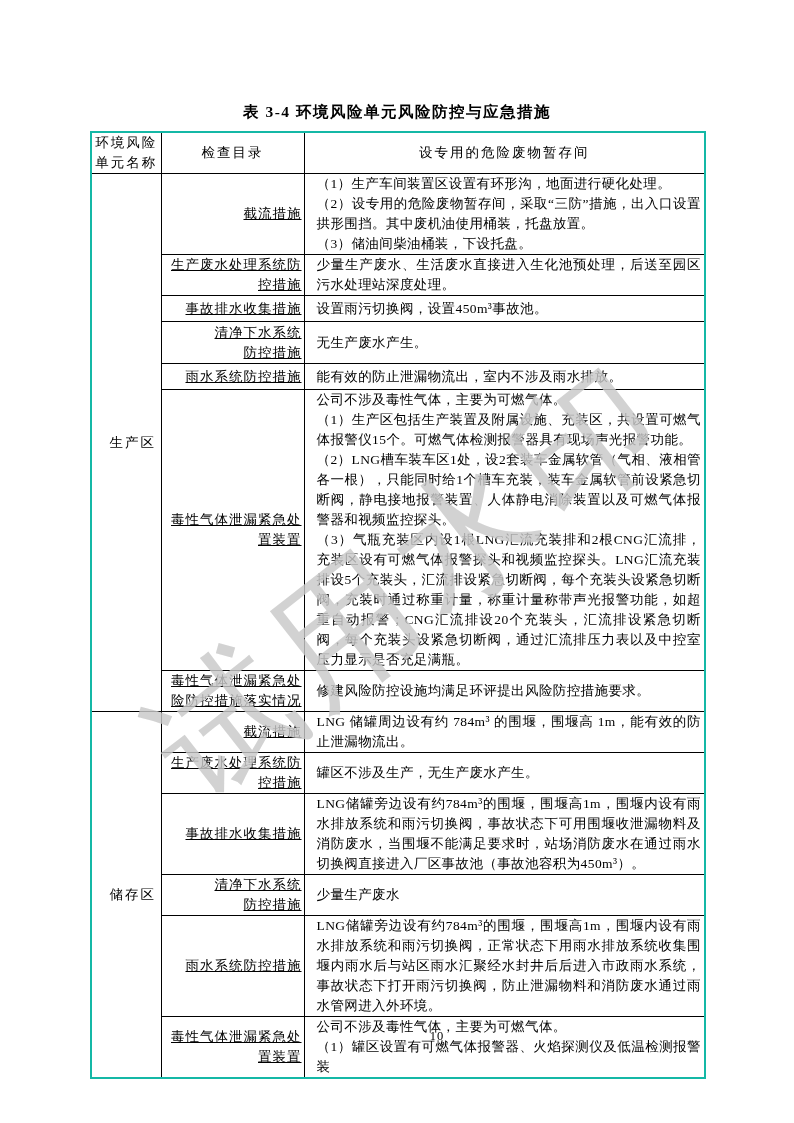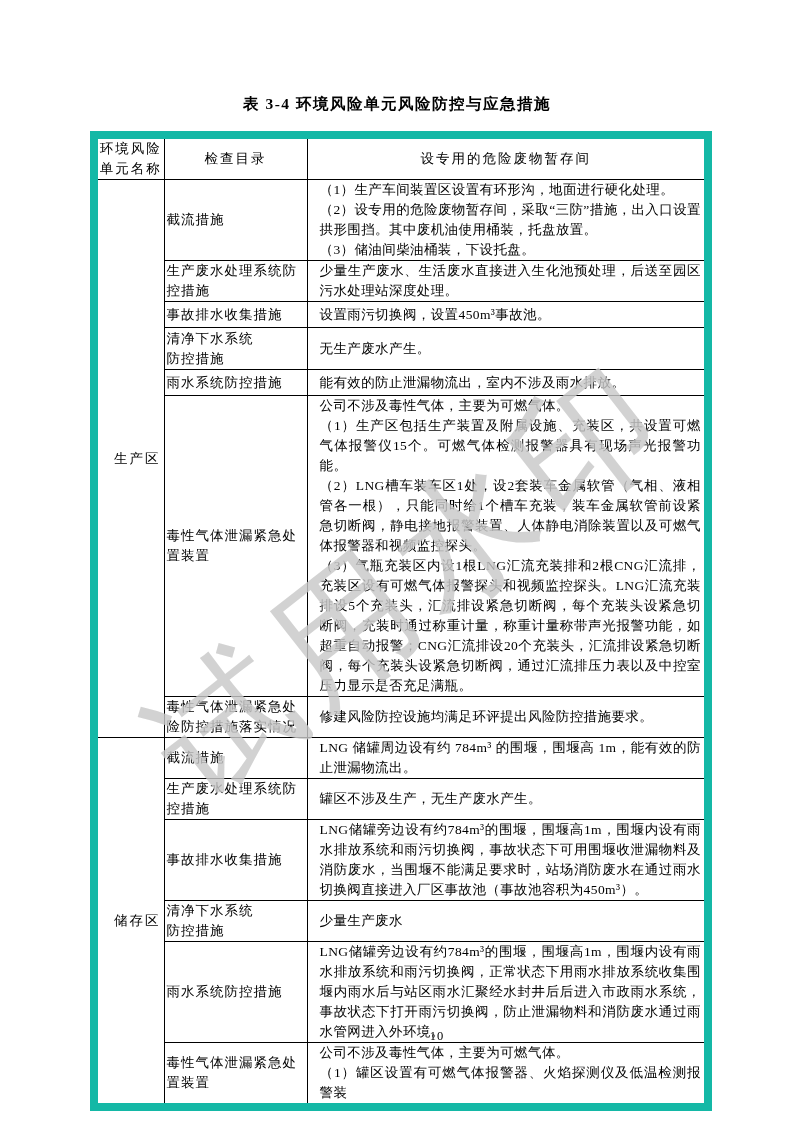--- a/index.html
+++ b/index.html
@@ -5,34 +5,34 @@
   html, body { margin: 0; padding: 0; }
   body {
     width: 794px; height: 1123px;
     background: #ffffff;
     color: #000000;
     font-family: "Liberation Serif", serif;
     position: relative;
     overflow: hidden;
   }
   .doc-title {
-    margin: 0;
+    margin: 8px;
     padding-top: 94px;
     text-align: center;
     font-size: 15.5px;
     font-weight: bold;
     letter-spacing: 1.5px;
   }
   table.risk-table {
     position: absolute;
     left: 90px; top: 131px;
     width: 614px;
     border-collapse: collapse;
     table-layout: fixed;
-    border: 8px solid #14b8a6;
+    border: 2px solid #14b8a6;
   }
   .risk-table th, .risk-table td {
     border: 1px solid #000;
     font-size: 13.5px;
     font-weight: normal;
     padding: 0;
     overflow: hidden;
   }
   .risk-table th {
     text-align: center;
@@ -41,26 +41,27 @@
     white-space: pre-line;
     line-height: 20px;
   }
   td.unit-cell {
     text-align: center;
     vertical-align: middle;
     letter-spacing: 2px;
     padding-left: 13px;
   }
   td.cat-cell {
-    text-align: left;
+    text-align: right;
     vertical-align: middle;
     white-space: pre-line;
     line-height: 20px;
     letter-spacing: 1px;
     padding: 0 2px;
+    text-decoration: underline;
   }
   td.content-cell {
     text-align: justify;
     text-justify: inter-character;
     vertical-align: middle;
     white-space: pre-line;
     line-height: 20px;
     letter-spacing: 0.4px;
     padding: 0 3px 0 12px;
   }

